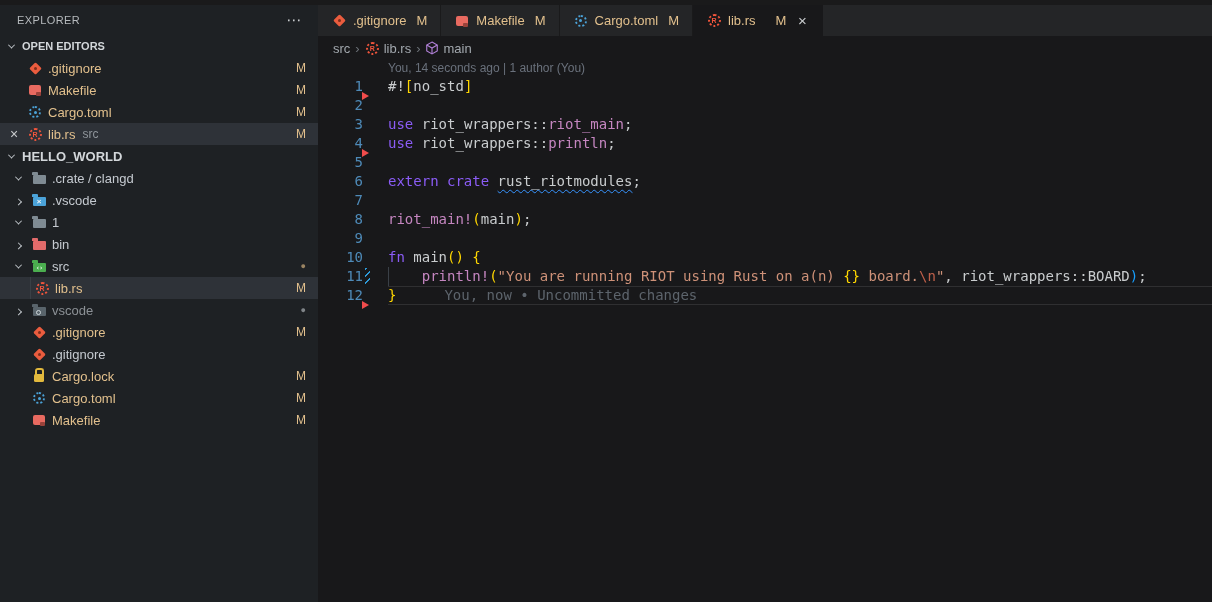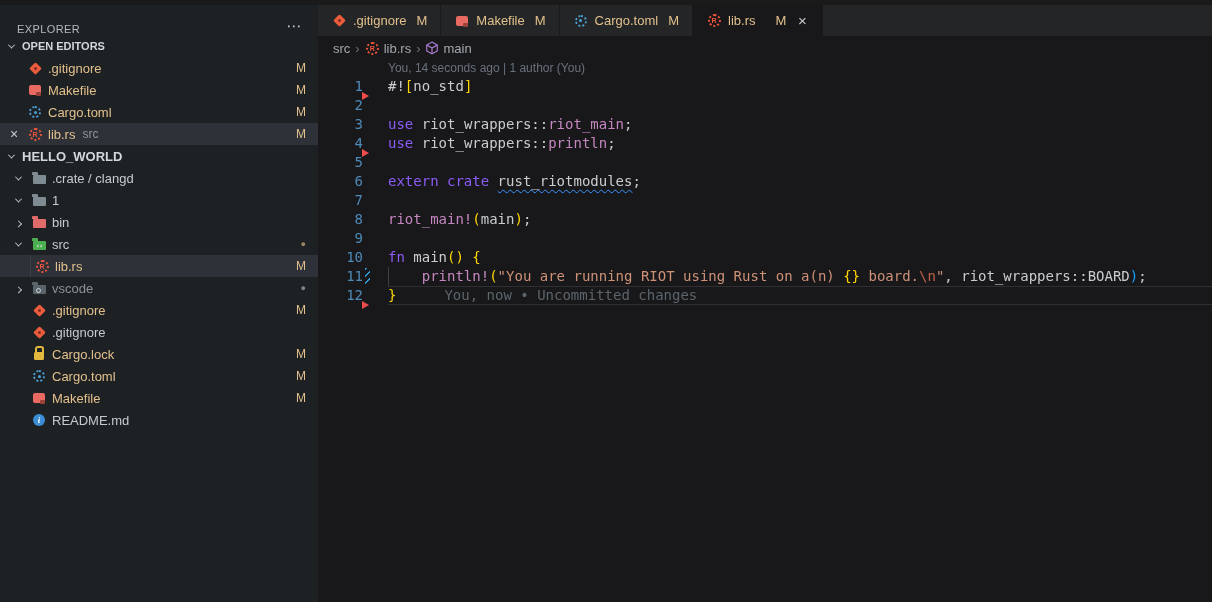--- a/index.html
+++ b/index.html
@@ -16,21 +16,21 @@
     --ln:#4e8ab8;
   }
   *{margin:0;padding:0;box-sizing:border-box}
   html,body{width:1212px;height:602px;overflow:hidden;background:var(--editor);
     font-family:"Liberation Sans",sans-serif;-webkit-font-smoothing:antialiased}
   .titlebar{height:5px;background:var(--titlebar)}
   .app{display:flex;height:597px}
 
   
   .sidebar{width:318px;flex:none;background:var(--sidebar);color:var(--fg);overflow:hidden}
-  .sb-header{height:30px;display:flex;align-items:flex-end;padding:0 14px 0 17px;
+  .sb-header{height:30px;display:flex;align-items:center;padding:0 14px 0 17px;
     font-size:11px;color:#b6babd;letter-spacing:.4px}
   .sb-header .spacer{flex:1}
   .more{width:20px;text-align:center;color:#c9ccce;font-size:15px;cursor:pointer}
   .more::before{content:"\22EF"}
   .section-header{height:22px;display:flex;align-items:center;gap:3px;padding-left:3px;
     font-size:11px;font-weight:bold;color:#d3d7da;cursor:pointer}
   .section-header.root{font-size:13px}
   .chevbox{width:16px;height:16px;display:inline-flex;align-items:center;justify-content:center;flex:none}
   .chev{width:5px;height:5px;border-right:1.4px solid #c2c7cc;border-bottom:1.4px solid #c2c7cc;
     transform:rotate(45deg) translate(-1px,-1px)}
@@ -178,20 +178,29 @@
 
     <div class="row tree-row lvl1">
       <span class="chevbox">
           <span class="chev"></span>
         </span>
       <span class="fi fi-folder c-gray"></span>
       <span class="lbl">.crate / clangd</span>
     </div>
     <div class="row tree-row lvl1">
       <span class="chevbox">
+          <span class="chev right"></span>
+        </span>
+      <span class="fi fi-folder c-blue">
+          <i class="ov ov-x"></i>
+        </span>
+      <span class="lbl">.vscode</span>
+    </div>
+    <div class="row tree-row lvl1">
+      <span class="chevbox">
           <span class="chev"></span>
         </span>
       <span class="fi fi-folder c-gray"></span>
       <span class="lbl">1</span>
     </div>
     <div class="row tree-row lvl1">
       <span class="chevbox">
           <span class="chev right"></span>
         </span>
       <span class="fi fi-folder c-pink"></span>
@@ -244,25 +253,20 @@
       <span class="chevbox"></span>
       <span class="fi fi-gear"></span>
       <span class="lbl mod">Cargo.toml</span>
       <span class="badge mod">M</span>
     </div>
     <div class="row tree-row lvl1">
       <span class="chevbox"></span>
       <span class="fi fi-make"></span>
       <span class="lbl mod">Makefile</span>
       <span class="badge mod">M</span>
-    </div>
-    <div class="row tree-row lvl1">
-      <span class="chevbox"></span>
-      <span class="fi fi-info"></span>
-      <span class="lbl">README.md</span>
     </div>
   </aside>
 
   <main class="editor-col">
     <div class="tabbar">
       <div class="tab">
         <span class="fi fi-git"></span>
         <span class="tab-label">.gitignore</span>
         <span class="tab-badge">M</span>
       </div>

